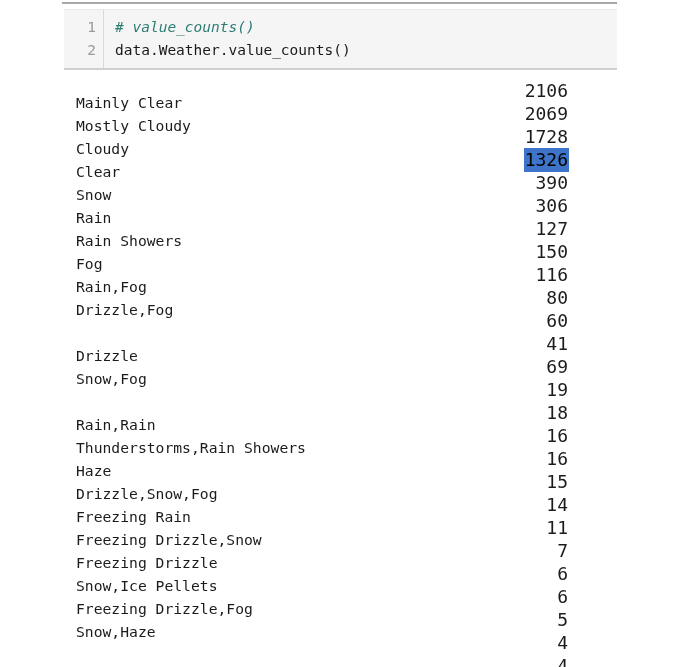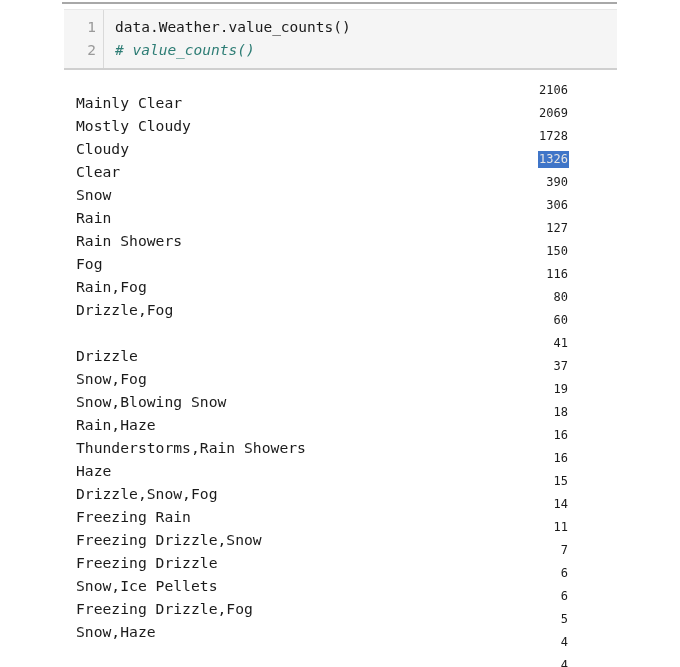--- a/index.html
+++ b/index.html
@@ -98,65 +98,65 @@
     color: #1b1b1b;
     white-space: pre;
     font-family: "DejaVu Sans Mono", "Liberation Mono", monospace;
   }
   .value {
     position: absolute;
     left: 400px;
     top: 0;
     width: 168px;
     text-align: right;
-    font-size: 12px;
+    font-size: 18px;
     color: #1b1b1b;
     font-family: "DejaVu Sans Mono", "Liberation Mono", monospace;
   }
   .value .sel {
     background: #3f75c8;
-    color: #e5e5e5;
+    color: #000000;
     padding: 1px 1px 2px 1px;
     margin: 0 -1px;
   }
 </style>
 </head>
 <body>
 
 <div id="notebook">
 
   <div class="top-rule"></div>
 
   <div class="code-cell">
     <div class="gutter">
       <span class="ln">1</span>
       <span class="ln">2</span>
     </div>
     <div class="code-body">
+      <span class="cl comment"># value_counts()</span>
       <span class="cl">data.Weather.value_counts()</span>
-      <span class="cl comment"># value_counts()</span>
     </div>
   </div>
 
   <div class="output" id="output-area">
       <div class="row"><span class="label">Mainly Clear</span><span class="value">2106</span></div>
       <div class="row"><span class="label">Mostly Cloudy</span><span class="value">2069</span></div>
       <div class="row"><span class="label">Cloudy</span><span class="value">1728</span></div>
       <div class="row"><span class="label">Clear</span><span class="value"><span class="sel" style="background: rgb(63, 117, 200);">1326</span></span></div>
       <div class="row"><span class="label">Snow</span><span class="value">390</span></div>
       <div class="row"><span class="label">Rain</span><span class="value">306</span></div>
       <div class="row"><span class="label">Rain Showers</span><span class="value">127</span></div>
       <div class="row"><span class="label">Fog</span><span class="value">150</span></div>
       <div class="row"><span class="label">Rain,Fog</span><span class="value">116</span></div>
       <div class="row"><span class="label">Drizzle,Fog</span><span class="value">80</span></div>
       <div class="row"><span class="value">60</span></div>
       <div class="row"><span class="label">Drizzle</span><span class="value">41</span></div>
-      <div class="row"><span class="label">Snow,Fog</span><span class="value">37</span></div>
-      <div class="row"><span class="label">Snow,Blowing Snow</span><span class="value">19</span></div>
-      <div class="row"><span class="label">Rain,Haze</span><span class="value">18</span></div>
+      <div class="row"><span class="label">Snow,Fog</span><span class="value">69</span></div>
+      <div class="row"><span class="value">19</span></div>
+      <div class="row"><span class="label">Rain,Rain</span><span class="value">18</span></div>
       <div class="row"><span class="label">Thunderstorms,Rain Showers</span><span class="value">16</span></div>
       <div class="row"><span class="label">Haze</span><span class="value">16</span></div>
       <div class="row"><span class="label">Drizzle,Snow,Fog</span><span class="value">15</span></div>
       <div class="row"><span class="label">Freezing Rain</span><span class="value">14</span></div>
       <div class="row"><span class="label">Freezing Drizzle,Snow</span><span class="value">11</span></div>
       <div class="row"><span class="label">Freezing Drizzle</span><span class="value">7</span></div>
       <div class="row"><span class="label">Snow,Ice Pellets</span><span class="value">6</span></div>
       <div class="row"><span class="label">Freezing Drizzle,Fog</span><span class="value">6</span></div>
       <div class="row"><span class="label">Snow,Haze</span><span class="value">5</span></div>
       <div class="row"><span class="value">4</span></div>

